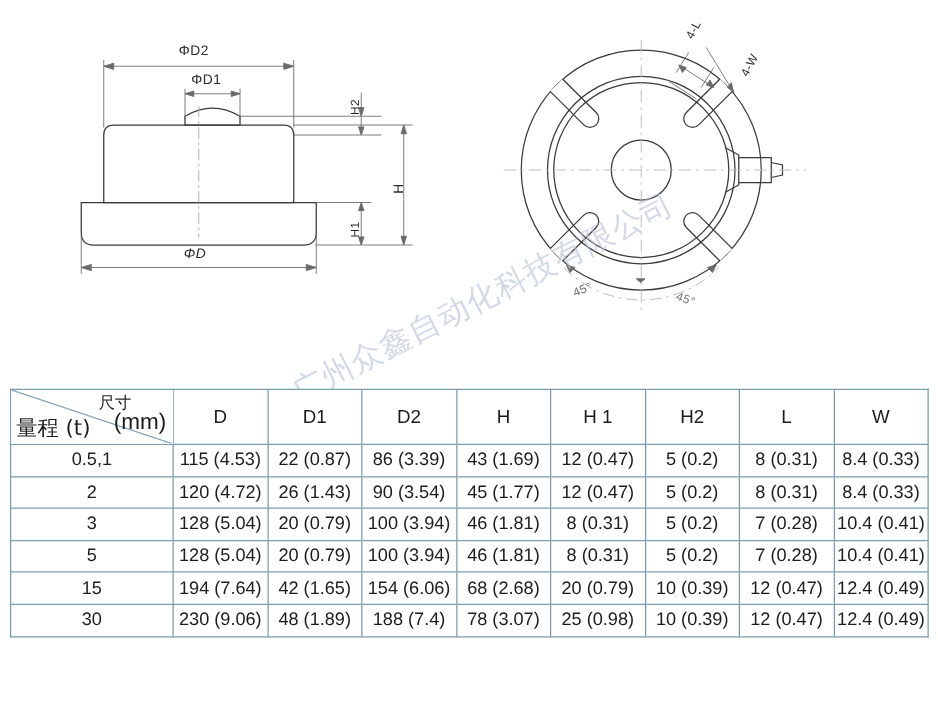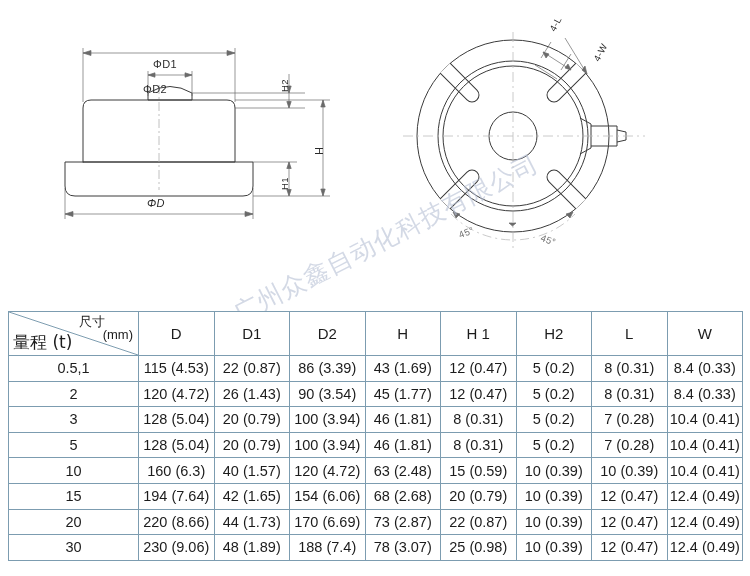--- a/index.html
+++ b/index.html
@@ -54,21 +54,21 @@
   .corner{position:relative;padding:0;overflow:hidden;}
   .corner .diag{
     position:absolute;left:0;top:0;width:100%;height:100%;
   }
   .corner .diag line{stroke:#7c9cb0;stroke-width:1;}
   .corner .t-dim{
     position:absolute;right:33px;top:1px;font-size:13px;
     font-family:"DejaVu Sans",sans-serif;
   }
   .corner .t-mm{
-    position:absolute;right:5px;top:15px;font-size:13px;
+    position:absolute;right:5px;top:15px;font-size:18px;
   }
   .corner .t-cap{
     position:absolute;left:4px;bottom:1px;font-size:17px;
     font-family:"DejaVu Sans",sans-serif;
   }
 </style>
 </head>
 <body>
 
 <div class="drawings">
@@ -133,21 +133,21 @@
         <polygon points="234,166 231.8,159.5 236.2,159.5"></polygon>
       </g>
 
       <g stroke="#6a6a6a" stroke-width=".7" fill="#6a6a6a">
         <line x1="268" y1="70" x2="268" y2="166"></line>
         <polygon points="268,70 265.8,77 270.2,77"></polygon>
         <polygon points="268,166 265.8,159 270.2,159"></polygon>
       </g>
     </svg>
 
-    <span class="lbl" style="left:88px;top:5px;margin-top:48px;">ΦD2</span>
+    <span class="lbl" style="left:88px;top:5px;">ΦD2</span>
     <span class="lbl" style="left:98px;top:28px;text-align:right;">ΦD1</span>
     <span class="lbl" style="left:92px;top:167px;font-style:italic;">ΦD</span>
     <span class="lbl rot90" style="left:258px;top:125px;">H</span>
     <span class="lbl rot90 small" style="left:224px;top:160px;">H1</span>
     <span class="lbl rot90 small" style="left:224px;top:62px;">H2</span>
   </div>
 
   <div class="dwg dwg-right">
     <svg width="345" height="262" viewBox="0 0 345 262">
       <defs>
@@ -307,53 +307,31 @@
         <td>128 (5.04)</td>
         <td>20 (0.79)</td>
         <td>100 (3.94)</td>
         <td>46 (1.81)</td>
         <td>8 (0.31)</td>
         <td>5 (0.2)</td>
         <td>7 (0.28)</td>
         <td>10.4 (0.41)</td>
       </tr>
       <tr>
-        <td>10</td>
-        <td>160 (6.3)</td>
-        <td>40 (1.57)</td>
-        <td>120 (4.72)</td>
-        <td>63 (2.48)</td>
-        <td>15 (0.59)</td>
-        <td>10 (0.39)</td>
-        <td>10 (0.39)</td>
-        <td>10.4 (0.41)</td>
-      </tr>
-      <tr>
         <td>15</td>
         <td>194 (7.64)</td>
         <td>42 (1.65)</td>
         <td>154 (6.06)</td>
         <td>68 (2.68)</td>
         <td>20 (0.79)</td>
         <td>10 (0.39)</td>
         <td>12 (0.47)</td>
         <td>12.4 (0.49)</td>
       </tr>
       <tr>
-        <td>20</td>
-        <td>220 (8.66)</td>
-        <td>44 (1.73)</td>
-        <td>170 (6.69)</td>
-        <td>73 (2.87)</td>
-        <td>22 (0.87)</td>
-        <td>10 (0.39)</td>
-        <td>12 (0.47)</td>
-        <td>12.4 (0.49)</td>
-      </tr>
-      <tr>
         <td>30</td>
         <td>230 (9.06)</td>
         <td>48 (1.89)</td>
         <td>188 (7.4)</td>
         <td>78 (3.07)</td>
         <td>25 (0.98)</td>
         <td>10 (0.39)</td>
         <td>12 (0.47)</td>
         <td>12.4 (0.49)</td>
       </tr>

